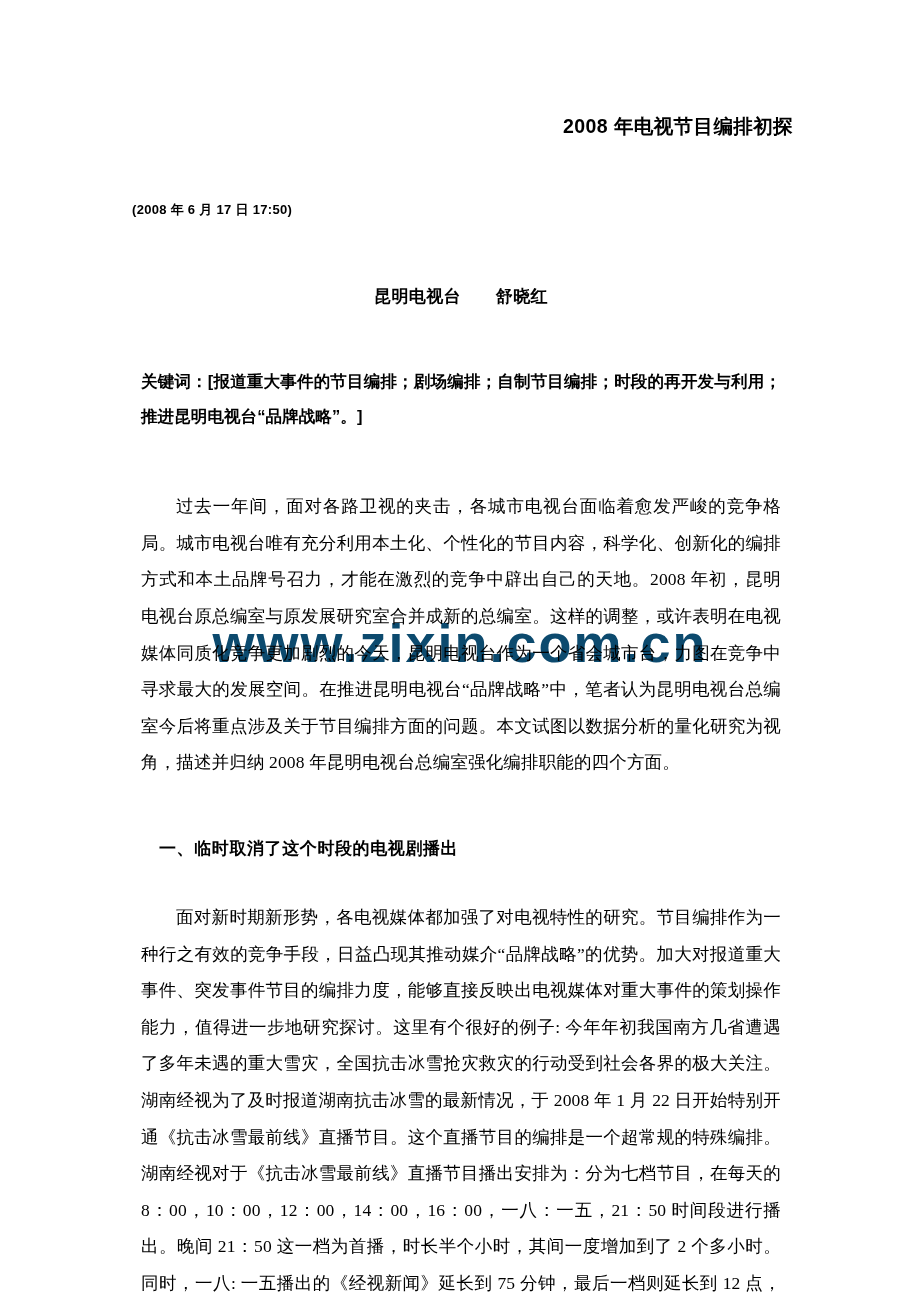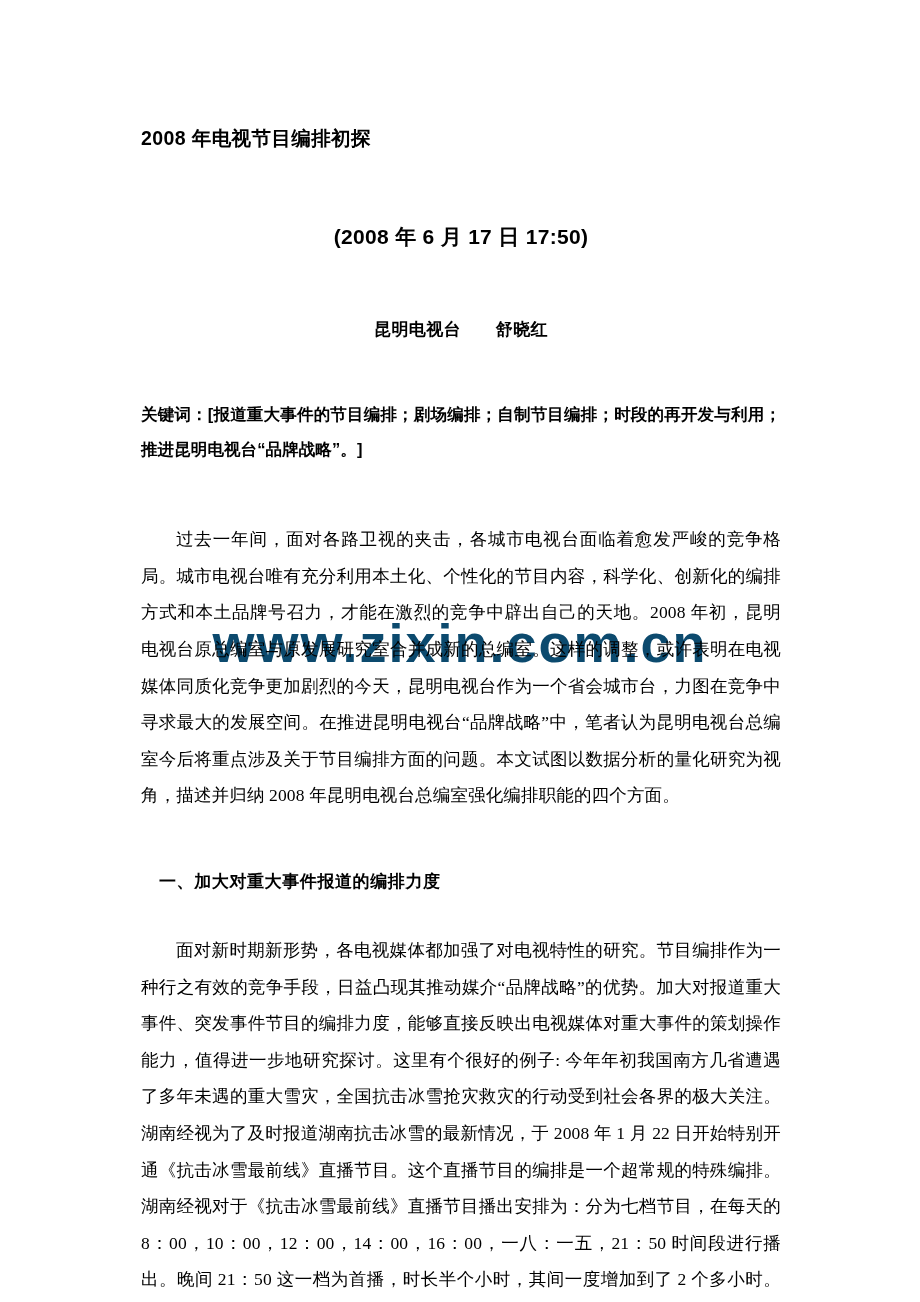--- a/index.html
+++ b/index.html
@@ -52,34 +52,33 @@
     width: 672px;
     z-index: 2;
   }
 
   .spacer-top { height: 108px; }
 
   .doc-title {
     font-family: "Liberation Sans", "DejaVu Sans", sans-serif;
     font-weight: 700;
     font-size: 19.5px;
-    text-align: left;
+    text-align: right;
     line-height: 1.5;
     letter-spacing: 0.4px;
-    margin: 16px;
+    margin: 4px;
   }
 
   .doc-date {
     font-family: "Liberation Sans", "DejaVu Sans", sans-serif;
     font-weight: 700;
-    font-size: 21px;
-    text-align: center;
+    font-size: 13px;
     line-height: 1.5;
     letter-spacing: 0.3px;
-    margin: 0;
+    margin: 7px;
     padding-top: 52px;
   }
 
   .doc-author {
     font-family: "Liberation Sans", "DejaVu Sans", sans-serif;
     font-weight: 700;
     font-size: 17px;
     text-align: center;
     line-height: 1.5;
     letter-spacing: 0.4px;
@@ -139,18 +138,18 @@
     <h1 class="doc-title">2008 年电视节目编排初探</h1>
 
     <p class="doc-date">(2008 年 6 月 17 日  17:50)</p>
 
     <p class="doc-author">昆明电视台　　舒晓红</p>
 
     <p class="keywords">关键词：[报道重大事件的节目编排；剧场编排；自制节目编排；时段的再开发与利用；推进昆明电视台“品牌战略”。]</p>
 
     <p class="body-para para-gap-1">过去一年间，面对各路卫视的夹击，各城市电视台面临着愈发严峻的竞争格局。城市电视台唯有充分利用本土化、个性化的节目内容，科学化、创新化的编排方式和本土品牌号召力，才能在激烈的竞争中辟出自己的天地。2008 年初，昆明电视台原总编室与原发展研究室合并成新的总编室。这样的调整，或许表明在电视媒体同质化竞争更加剧烈的今天，昆明电视台作为一个省会城市台，力图在竞争中寻求最大的发展空间。在推进昆明电视台“品牌战略”中，笔者认为昆明电视台总编室今后将重点涉及关于节目编排方面的问题。本文试图以数据分析的量化研究为视角，描述并归纳 2008 年昆明电视台总编室强化编排职能的四个方面。</p>
 
-    <h2 class="section-heading">一、加大对重大事件报道的编排力度</h2>
+    <h2 class="section-heading">一、临时取消了这个时段的电视剧播出</h2>
 
     <p class="body-para para-gap-2">面对新时期新形势，各电视媒体都加强了对电视特性的研究。节目编排作为一种行之有效的竞争手段，日益凸现其推动媒介“品牌战略”的优势。加大对报道重大事件、突发事件节目的编排力度，能够直接反映出电视媒体对重大事件的策划操作能力，值得进一步地研究探讨。这里有个很好的例子: 今年年初我国南方几省遭遇了多年未遇的重大雪灾，全国抗击冰雪抢灾救灾的行动受到社会各界的极大关注。湖南经视为了及时报道湖南抗击冰雪的最新情况，于 2008 年 1 月 22 日开始特别开通《抗击冰雪最前线》直播节目。这个直播节目的编排是一个超常规的特殊编排。湖南经视对于《抗击冰雪最前线》直播节目播出安排为：分为七档节目，在每天的 8：00，10：00，12：00，14：00，16：00，一八：一五，21：50 时间段进行播出。晚间 21：50 这一档为首播，时长半个小时，其间一度增加到了 2 个多小时。同时，一八: 一五播出的《经视新闻》延长到 75 分钟，最后一档则延长到 12 点，临时取消了这个时段的电视剧播出。另外都市频道也做了 70 分钟的新闻，日常的《都市一时间》</p>
 
   </div>
 </div>
 
 </body></html>

